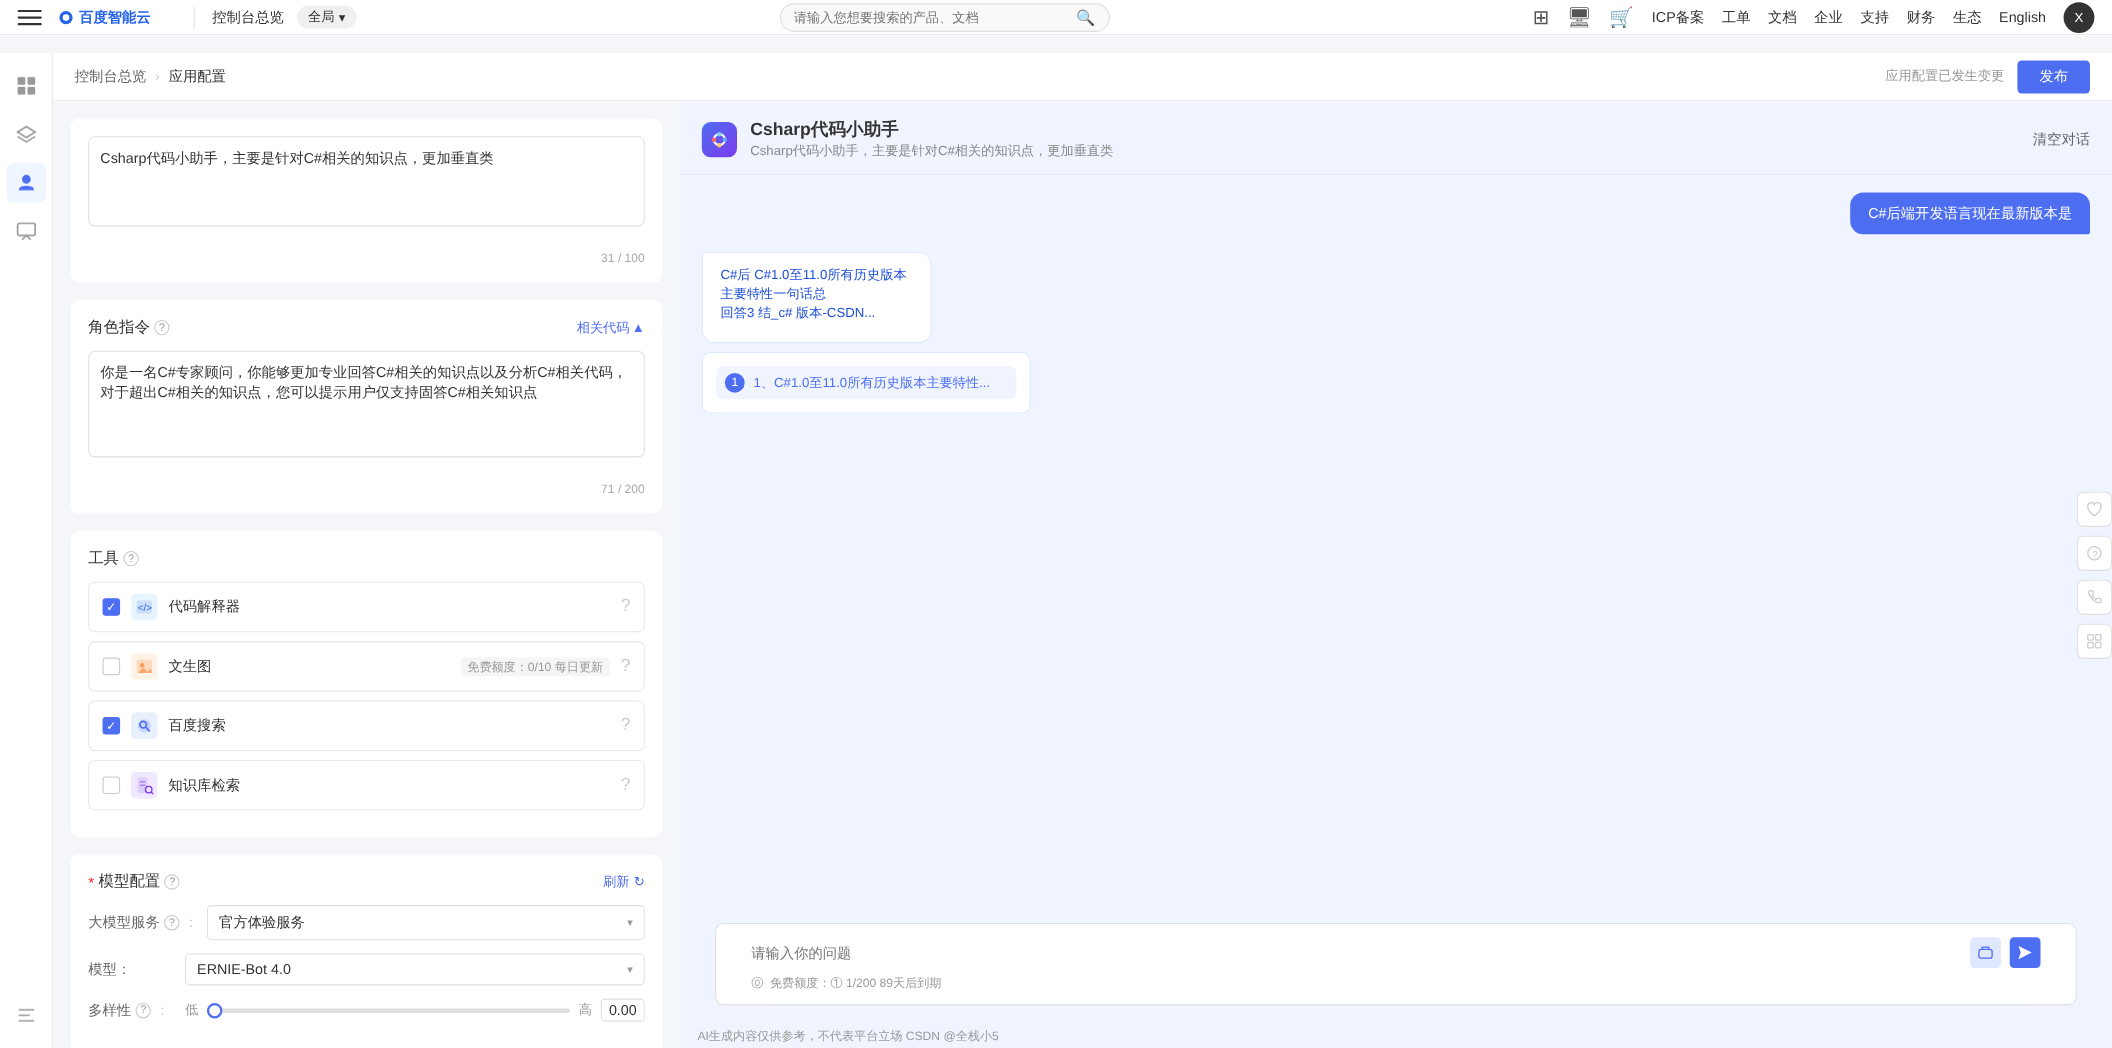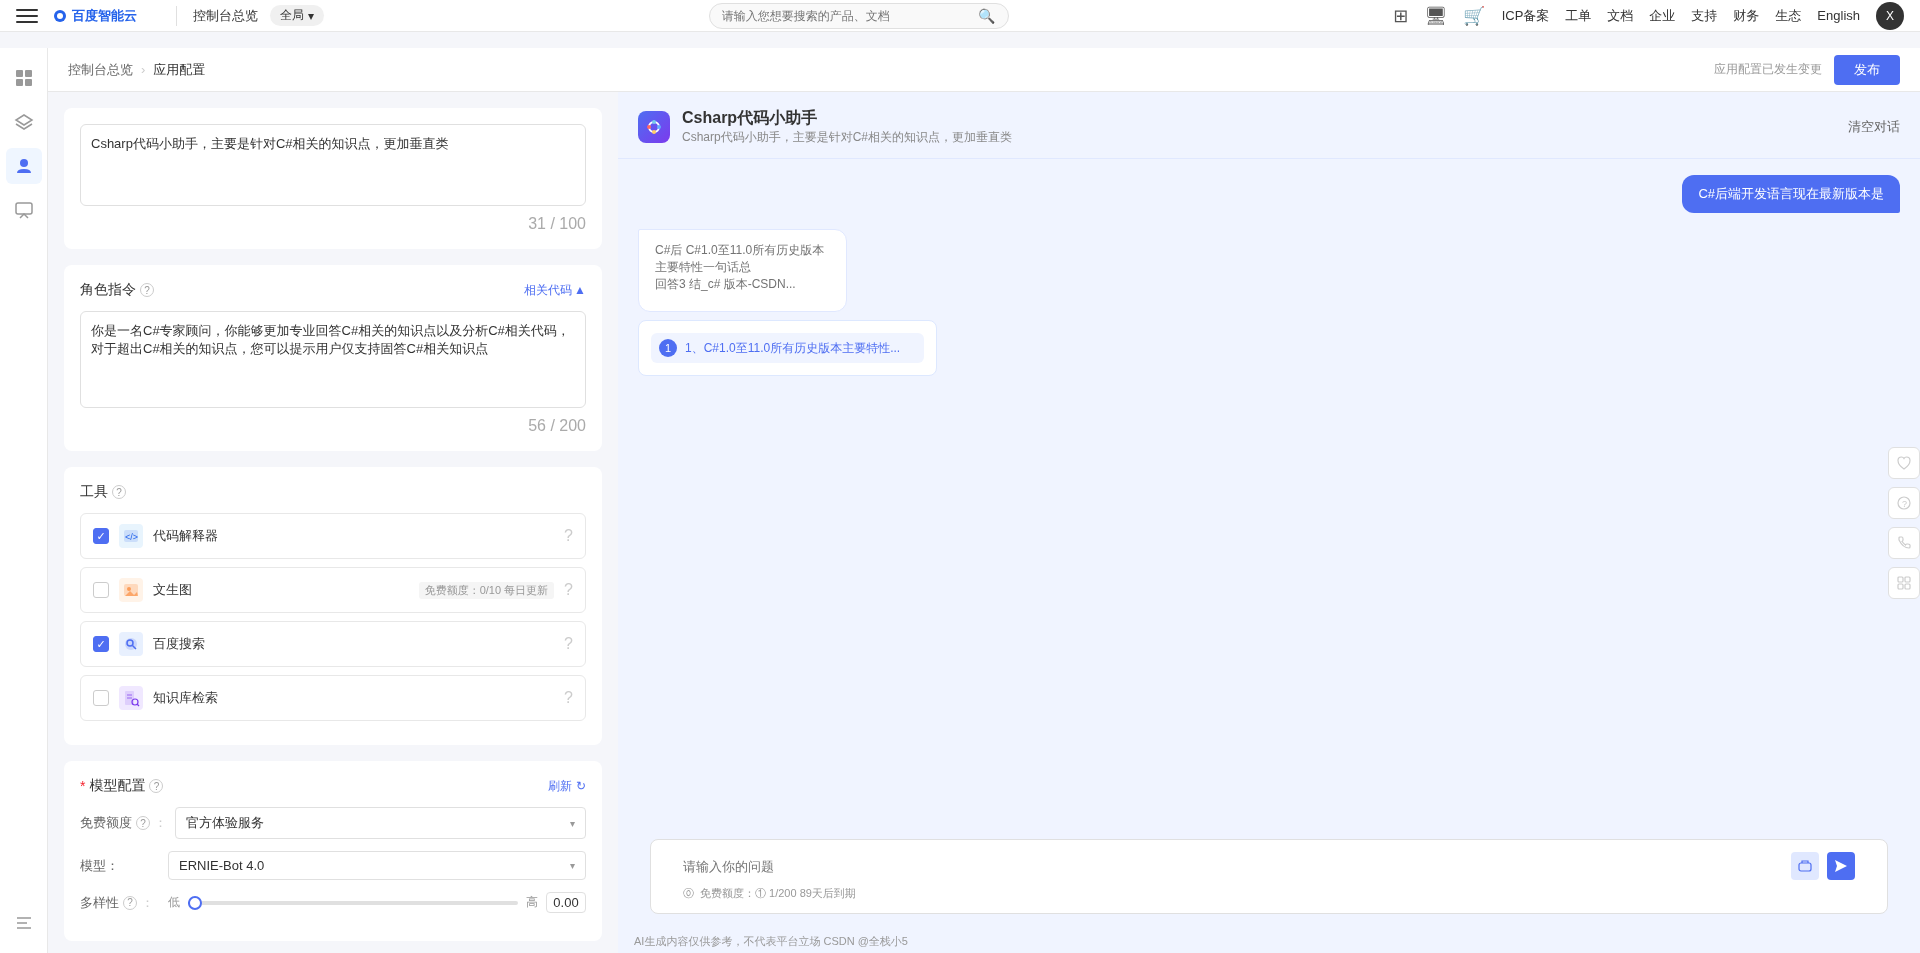--- a/index.html
+++ b/index.html
@@ -108,21 +108,21 @@
     }
 
     
     .card {
       background: #fff;
       border-radius: 8px;
       padding: 16px;
       margin-bottom: 16px;
     }
     .textarea-box { width: 100%; border: 1px solid #e0e0e0; border-radius: 6px; padding: 10px; font-size: 13px; color: #333; resize: none; outline: none; font-family: inherit; }
-    .char-count { text-align: right; font-size: 16px; color: #aaa; margin-top: 6px; }
+    .char-count { text-align: right; font-size: 11px; color: #aaa; margin-top: 20px; }
 
     .section-header { display: flex; align-items: center; justify-content: space-between; margin-bottom: 12px; }
     .section-title { font-size: 14px; color: #333; font-weight: 500; display: flex; align-items: center; gap: 4px; }
     .more-info { font-size: 12px; color: #4e6ef2; cursor: pointer; display: flex; align-items: center; gap: 2px; }
 
     .tool-item { display: flex; align-items: center; padding: 10px 12px; border: 1px solid #e8e8e8; border-radius: 6px; margin-bottom: 8px; gap: 10px; }
     .tool-icon { width: 24px; height: 24px; border-radius: 4px; display: flex; align-items: center; justify-content: center; font-size: 14px; }
     .tool-name { flex: 1; font-size: 13px; color: #333; }
     .tool-badge { font-size: 11px; color: #999; background: #f5f5f5; border-radius: 3px; padding: 1px 6px; }
     .tool-help { font-size: 16px; color: #ccc; cursor: pointer; }
@@ -304,21 +304,21 @@
         <div class="section-title">
           <span>角色指令</span>
           <div class="help-icon">?</div>
         </div>
         <div class="more-info">
           <span>相关代码</span>
           <span>▲</span>
         </div>
       </div>
       <textarea class="textarea-box" rows="5" style="">你是一名C#专家顾问，你能够更加专业回答C#相关的知识点以及分析C#相关代码，对于超出C#相关的知识点，您可以提示用户仅支持固答C#相关知识点</textarea>
-      <div class="char-count">56 / 200</div>
+      <div class="char-count">71 / 200</div>
     </div>
 
     <div class="card">
       <div class="section-header">
         <div class="section-title">
           <span>工具</span>
           <div class="help-icon">?</div>
         </div>
       </div>
 
@@ -389,21 +389,21 @@
           <div class="help-icon">?</div>
         </div>
         <div class="refresh-btn">
           <span>刷新</span>
           <span>↻</span>
         </div>
       </div>
 
       <div class="model-row">
         <div class="model-label">
-          <span>免费额度</span>
+          <span>大模型服务</span>
           <div class="help-icon">?</div>
           <span style="color:#ccc">：</span>
         </div>
         <div class="model-select">
           <span>官方体验服务</span>
           <span class="select-arrow">▾</span>
         </div>
       </div>
 
       <div class="model-row">
@@ -454,21 +454,21 @@
     <div class="chat-area-wrapper">
       <div class="chat-messages">
 
         <div class="user-msg">
           <div class="user-bubble">C#后端开发语言现在最新版本是</div>
         </div>
 
         <div class="bot-msg">
           <div style="max-width:70%">
             <div class="bot-bubble">
-              <div style="color:#737373;font-size:12px;margin-bottom:6px;">C#后 C#1.0至11.0所有历史版本主要特性一句话总<br>回答3 结_c# 版本-CSDN...</div>
+              <div style="color:#1d4ed8;font-size:12px;margin-bottom:6px;">C#后 C#1.0至11.0所有历史版本主要特性一句话总<br>回答3 结_c# 版本-CSDN...</div>
             </div>
             <div class="suggestion-card">
               <div class="suggestion-row">
                 <div class="suggestion-num">1</div>
                 <span class="suggestion-text">1、C#1.0至11.0所有历史版本主要特性...</span>
               </div>
             </div>
           </div>
         </div>
       </div>

